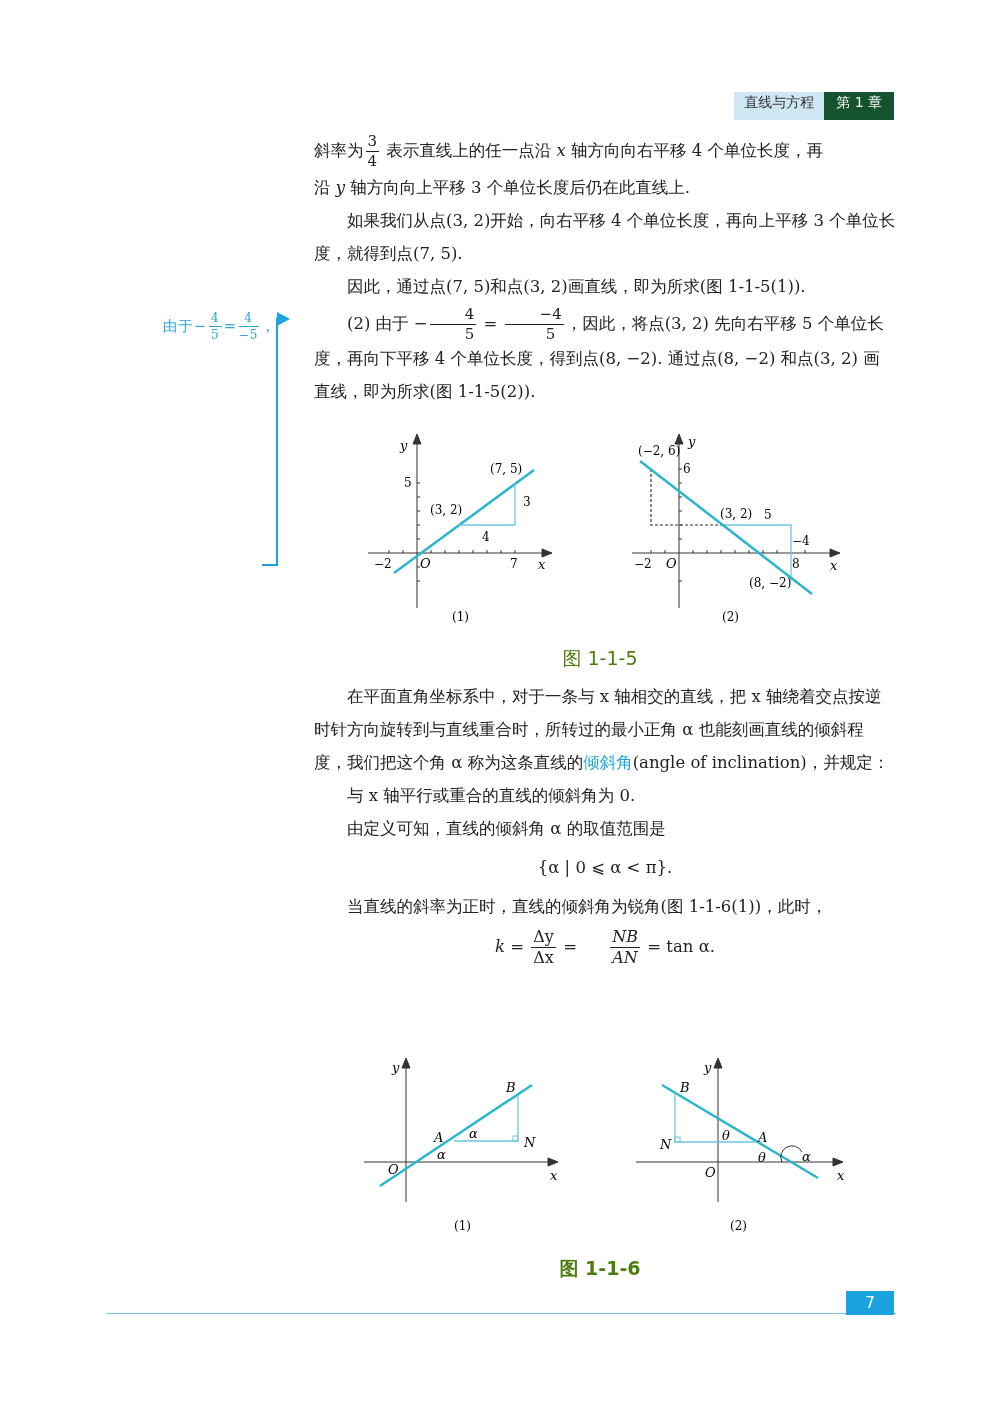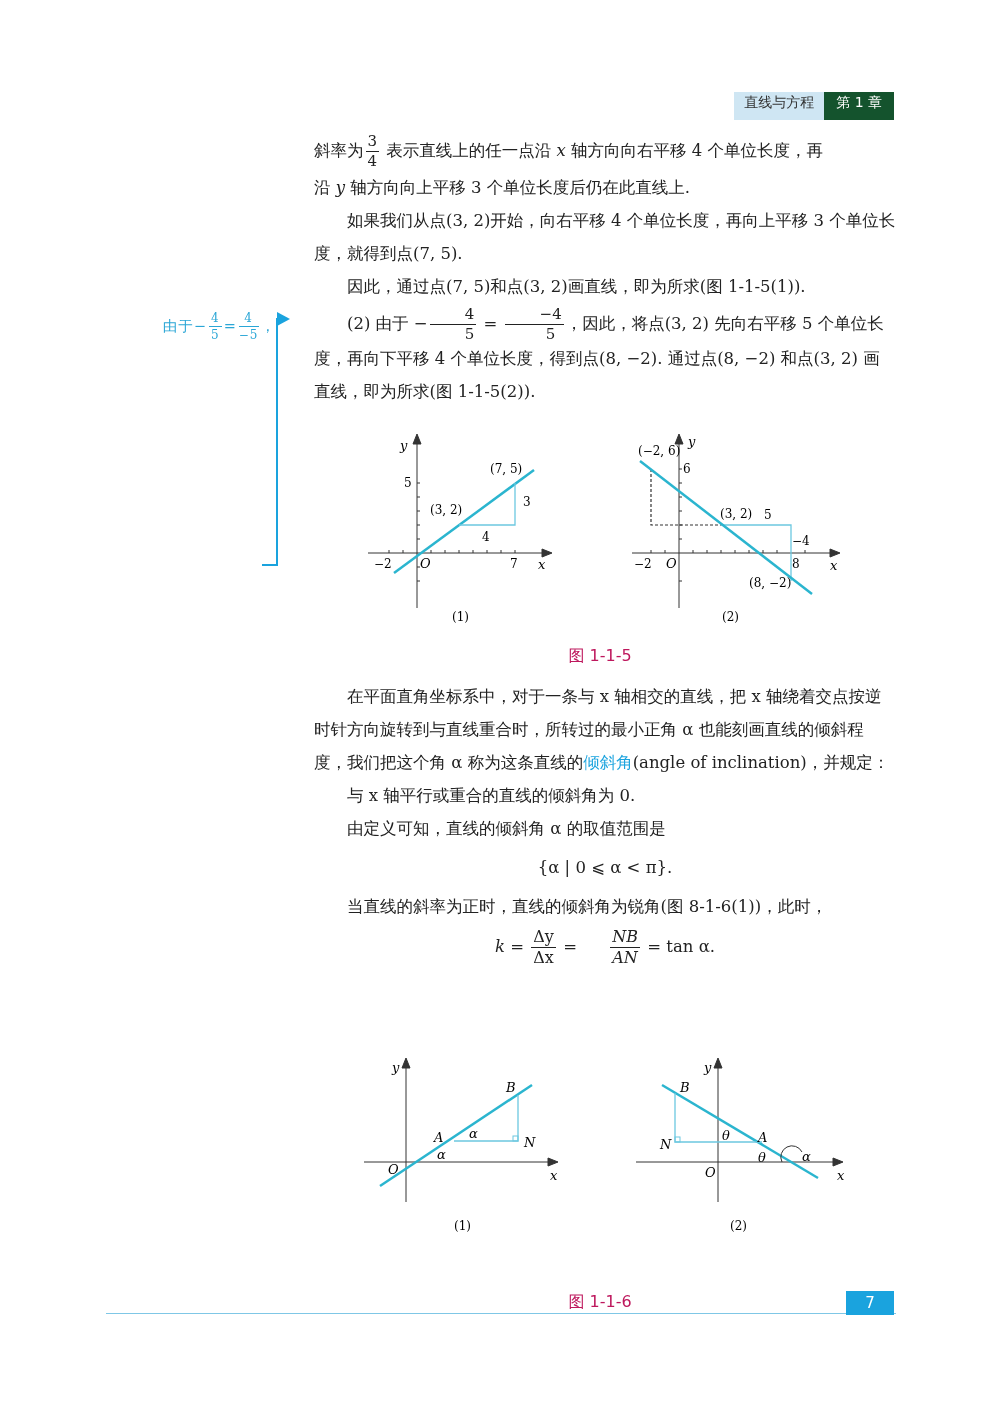--- a/index.html
+++ b/index.html
@@ -17,21 +17,21 @@
   .it{font-style:italic;}
   .blue{color:#1aa3de;}
   .side{position:absolute;left:106px;top:312px;width:170px;color:#2aa6d6;font-size:14.5px;line-height:26.5px;letter-spacing:1px;}
   .side .frac{font-size:12px;}
   .side .frac .n{border-color:#2aa6d6;}
   .side-bar{position:absolute;left:276px;top:318px;width:2px;height:248px;background:#1aa3de;}
   .side-foot{position:absolute;left:262px;top:564px;width:16px;height:2px;background:#1aa3de;}
   .side-arrow{position:absolute;left:277px;top:312px;width:0;height:0;border-top:7px solid transparent;border-bottom:7px solid transparent;border-left:13px solid #1aa3de;}
   .fig{position:absolute;}
   .fig svg text{font-family:"DejaVu Serif","Liberation Serif",serif;}
-  .caption{position:absolute;color:#be185d;font-size:16px;font-family:"DejaVu Sans","Liberation Sans",sans-serif;}
+  .caption{position:absolute;color:#4d7c0f;font-size:19px;font-family:"DejaVu Sans","Liberation Sans",sans-serif;}
   .center{text-align:center;}
   .footer-line{position:absolute;left:106px;top:1313px;width:790px;height:1px;background:#7fc7e6;}
   .page-num{position:absolute;left:846px;top:1291px;width:48px;height:24px;background:#1aa3de;color:#fff;font-family:"DejaVu Sans","Liberation Sans",sans-serif;font-size:15px;text-align:center;line-height:24px;}
 </style>
 </head>
 <body>
 
 <div class="header">
   <span class="sec">直线与方程</span>
   <span class="ch">第 1 章</span>
@@ -149,21 +149,21 @@
 
 <div class="caption center" style="left:540px;top:646px;width:120px;">图 1-1-5</div>
 
 <div class="body" style="top:680px;">
   <p class="p indent">
     <span>在平面直角坐标系中，对于一条与 x 轴相交的直线，把 x 轴绕着交点按逆时针方向旋转到与直线重合时，所转过的最小正角 α 也能刻画直线的倾斜程度，我们把这个角 α 称为这条直线的</span><span class="blue">倾斜角</span><span>(angle of inclination)，并规定：</span>
   </p>
   <p class="p indent">与 x 轴平行或重合的直线的倾斜角为 0.</p>
   <p class="p indent">由定义可知，直线的倾斜角 α 的取值范围是</p>
   <p class="p center" style="margin:6px 0;">{α | 0 ⩽ α &lt; π}.</p>
-  <p class="p indent">当直线的斜率为正时，直线的倾斜角为锐角(图 8-1-6(1))，此时，</p>
+  <p class="p indent">当直线的斜率为正时，直线的倾斜角为锐角(图 1-1-6(1))，此时，</p>
   <p class="p center" style="margin-top:6px;">
     <span class="it">k</span>
     <span>=</span>
     <span class="frac" style="font-size:16px;"><span class="n">Δy</span><span class="d">Δx</span></span>
     <span>=</span>
     <span class="frac it" style="font-size:16px;margin-left:28px;"><span class="n">NB</span><span class="d">AN</span></span>
     <span>= tan α.</span>
   </p>
 </div>
 
@@ -208,16 +208,16 @@
     <text x="100" y="88" font-size="13" font-style="italic">θ</text>
     <text x="136" y="110" font-size="13" font-style="italic">θ</text>
     <text x="180" y="109" font-size="13" font-style="italic">α</text>
     <text x="83" y="125" font-size="13" font-style="italic">O</text>
     <text x="215" y="128" font-size="13" font-style="italic">x</text>
     <text x="82" y="20" font-size="13" font-style="italic">y</text>
     <text x="108" y="178" font-size="12">(2)</text>
   </svg>
 </div>
 
-<div class="caption center" style="left:540px;top:1292px;width:120px;">图 1-1-6</div>
+<div class="caption center" style="left:540px;top:1256px;width:120px;font-weight:bold;">图 1-1-6</div>
 
 <div class="footer-line"></div>
 <div class="page-num">7</div>
 
 </body></html>

